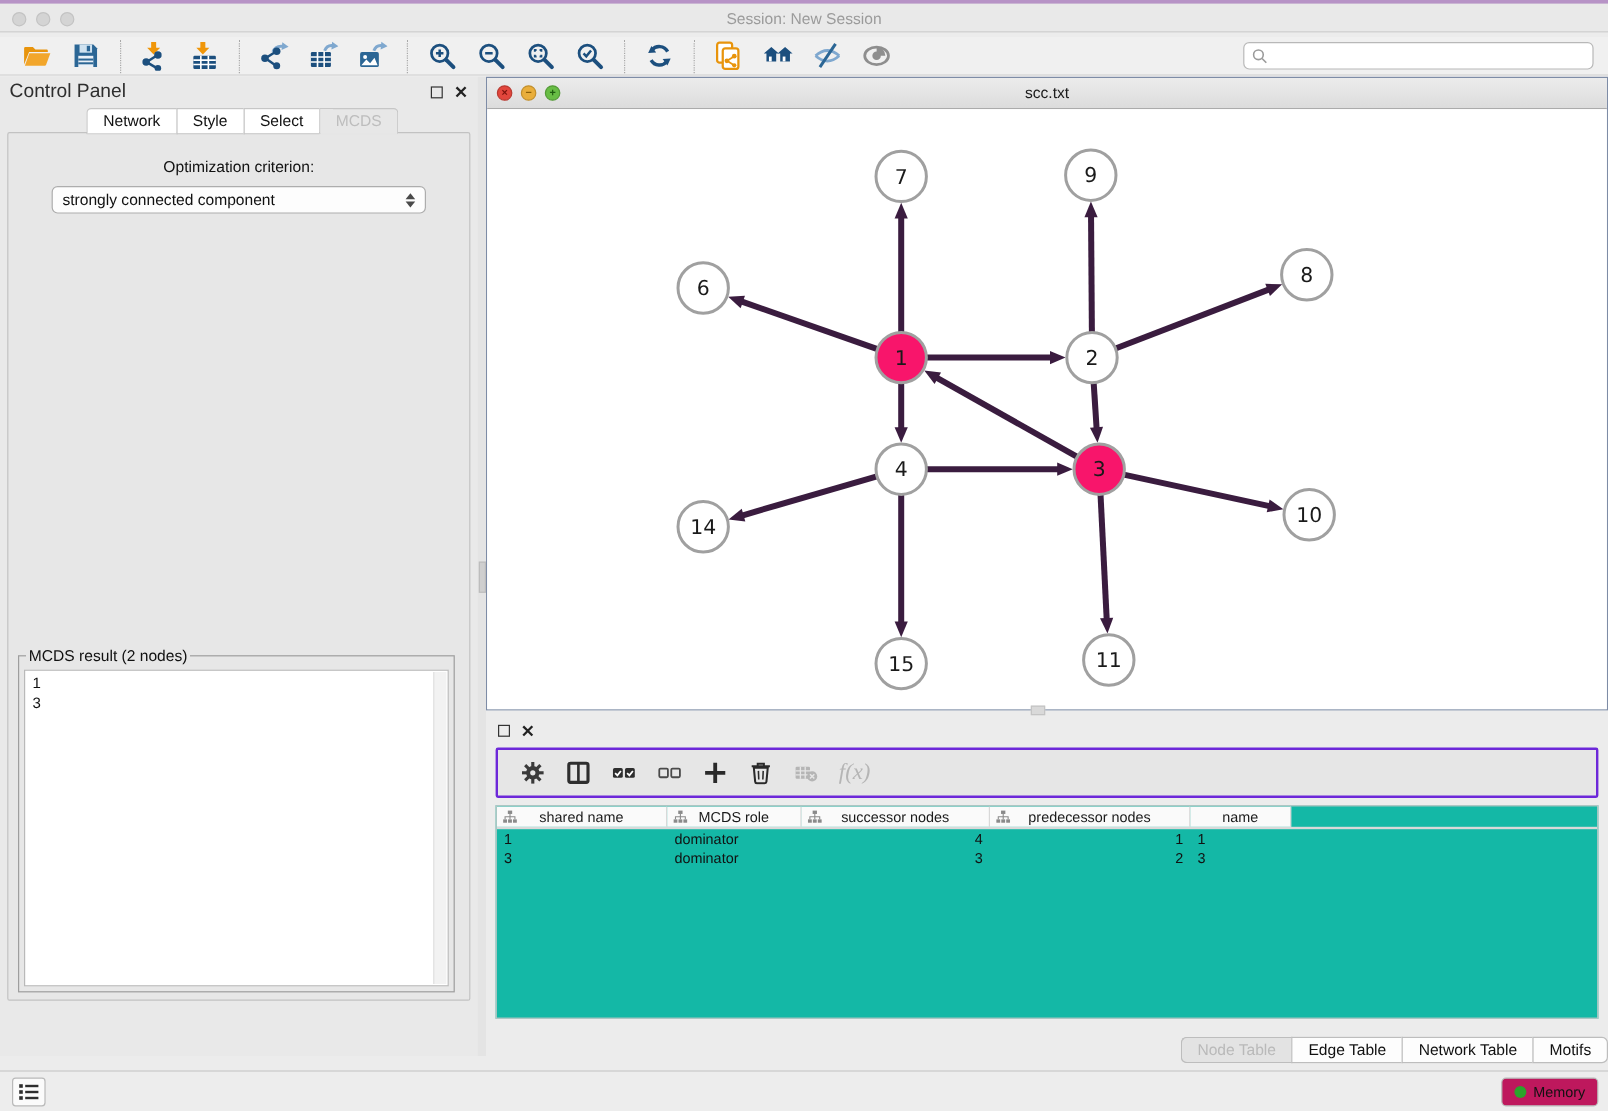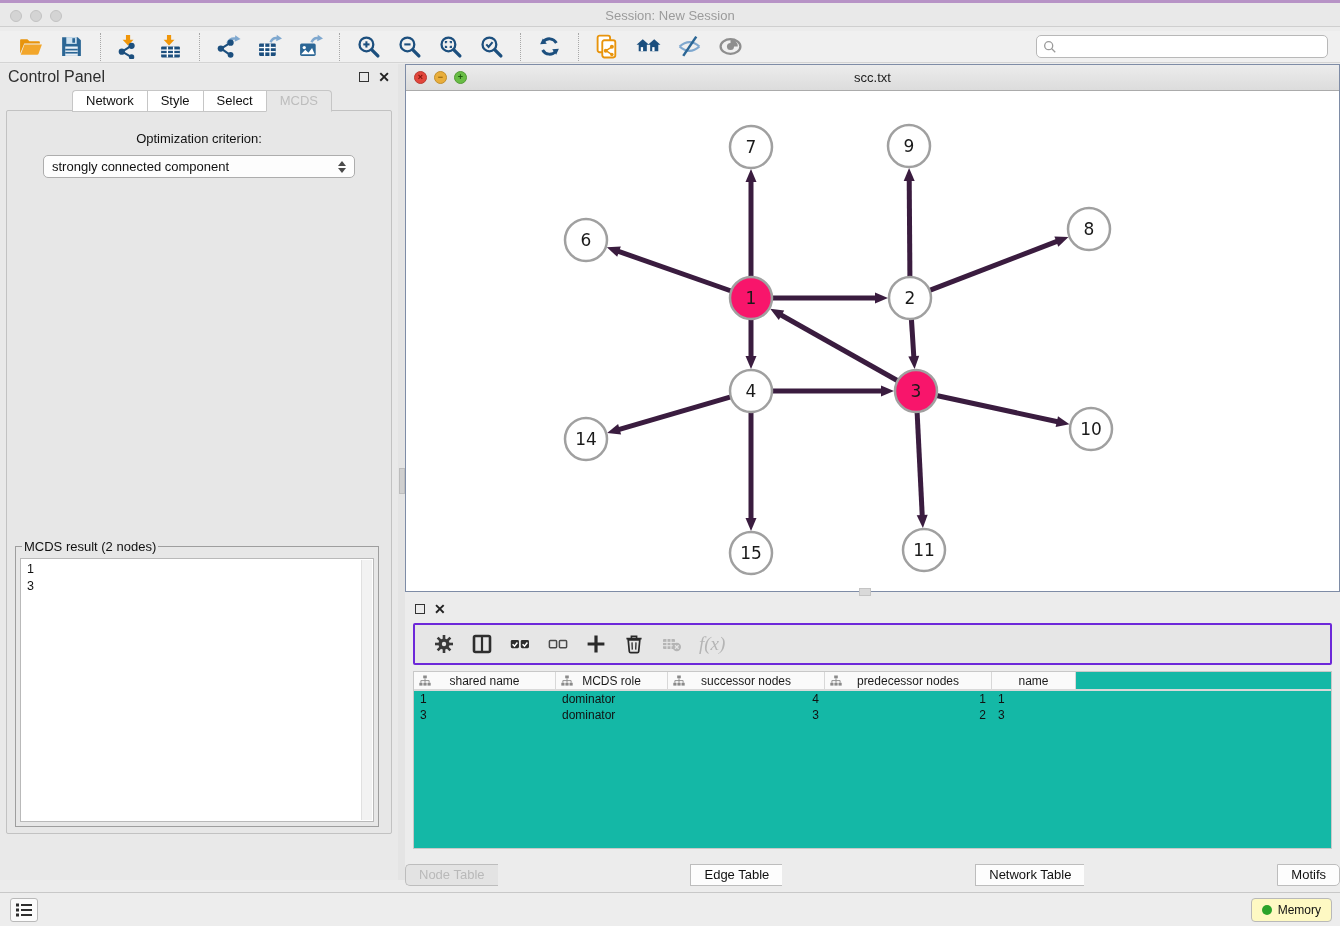--- a/index.html
+++ b/index.html
@@ -83,33 +83,33 @@
   .tp-icon svg { width:20px; height:20px; }
   .tp-icon.disabled { cursor:default; }
   .fx-label { font-size:19px; font-style:italic; font-family:"Liberation Serif", serif; color:#B5B5B5; margin-left:8px; }
   .tp-table { margin:6px 8px 0 8px; height:178px; background:#14b8a6; border:1px solid #C8C8C8; overflow:hidden; }
   .thead { display:flex; height:19px; border-bottom:2px solid #D9D9D9; }
   .th { display:flex; align-items:center; justify-content:center; gap:6px; font-size:12px; color:#1A1A1A;
     background:#FAFAFA; border-right:1px solid #D8D8D8; position:relative; cursor:pointer; }
   .th .tree-ic { position:absolute; left:5px; top:3px; }
   .trow { display:flex; height:16px; font-size:12px; color:#111; }
   .td { padding:0 6px; overflow:hidden; white-space:nowrap; line-height:16px; }
-  .tab-strip { position:absolute; bottom:4px; left:0; right:0; display:flex; justify-content:space-between; }
+  .tab-strip { position:absolute; bottom:4px; left:0; right:0; display:flex; justify-content:flex-end; }
   .bt-tab { font-size:13px; padding:2px 13px 3px; background:#FDFDFD; border:1px solid #BDBDBD; border-right:none;
     color:#111; cursor:pointer; }
   .bt-tab:first-child { border-radius:5px 0 0 5px; }
   .bt-tab:last-child { border-right:1px solid #BDBDBD; border-radius:0 5px 5px 0; }
   .bt-tab.active { background:#E3E3E3; color:#B9B9B9; }
 
   
   .statusbar { position:absolute; bottom:0; left:0; width:1340px; height:34px; background:#EDEDED;
     border-top:1px solid #C8C8C8; }
   .list-btn { position:absolute; left:10px; top:5px; width:28px; height:24px; background:#FBFBFB;
     border:1px solid #B9B9B9; border-radius:3px; display:flex; align-items:center; justify-content:center; cursor:pointer; }
-  .mem-btn { position:absolute; right:8px; top:5px; height:24px; background:#fef9c3; border:1px solid #B9B9B9;
+  .mem-btn { position:absolute; right:8px; top:5px; height:24px; background:#be185d; border:1px solid #B9B9B9;
     border-radius:4px; display:flex; align-items:center; gap:6px; padding:0 10px; font-size:12px; color:#111; cursor:pointer; }
   .mem-dot { width:10px; height:10px; border-radius:50%; background:#2BA32B; }
 </style>
 </head>
 <body>
 
 <div class="titlebar">
   <div class="tl-dots">
     <span class="tl-dot"></span>
     <span class="tl-dot"></span>

